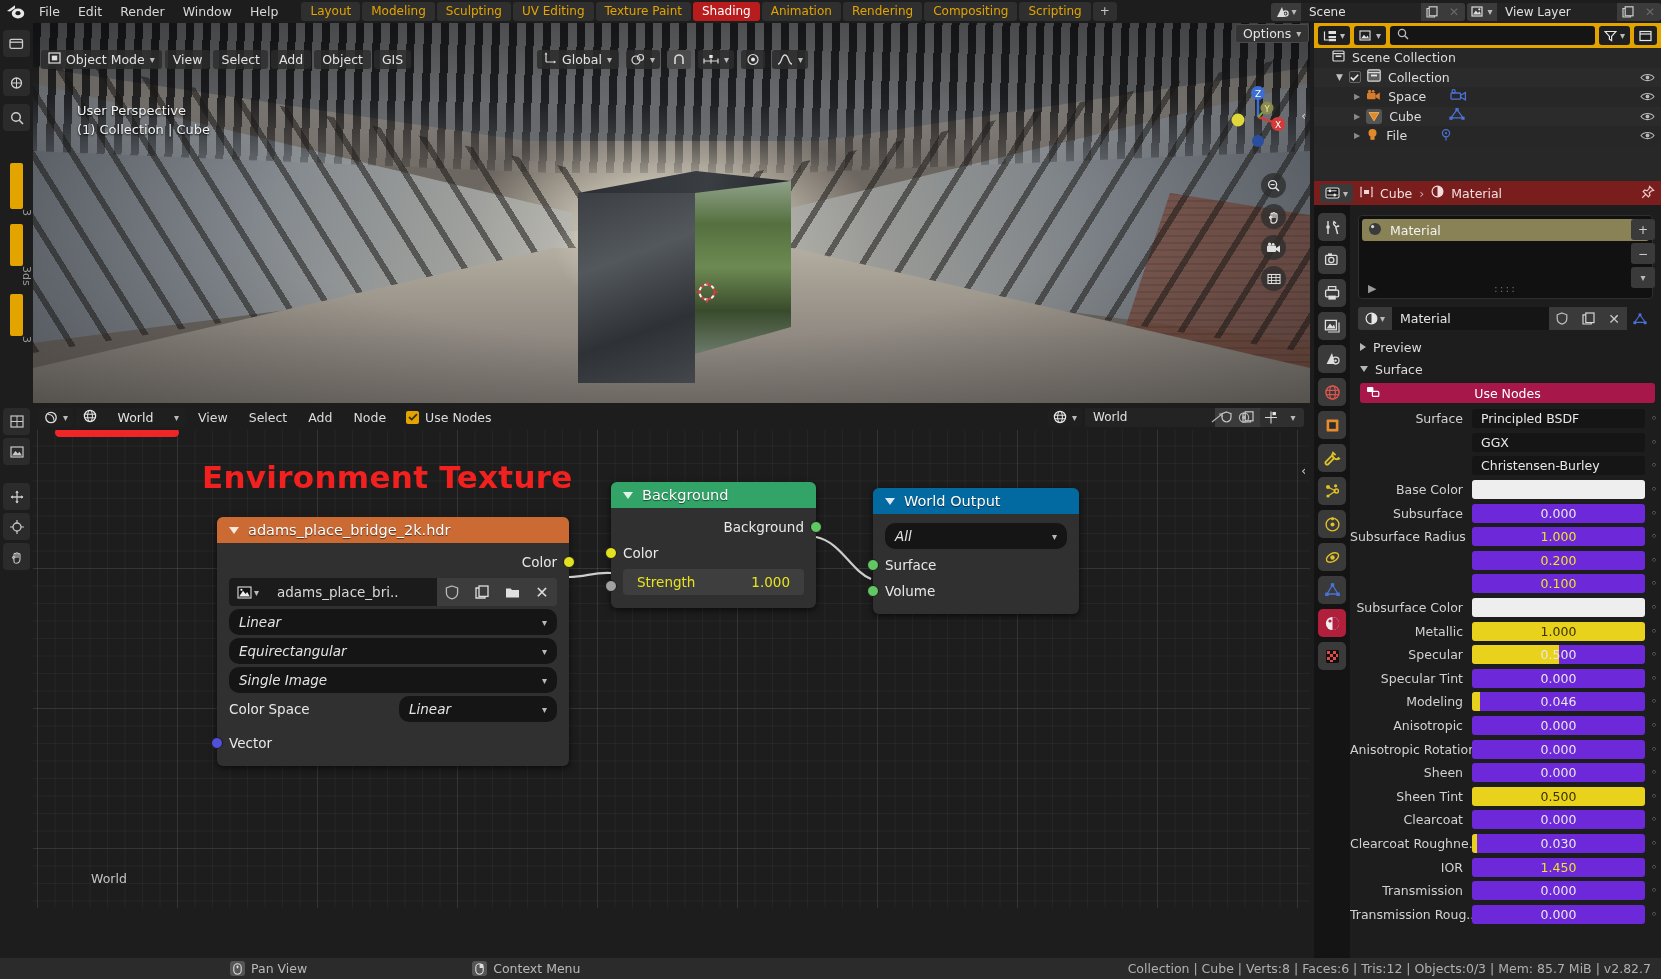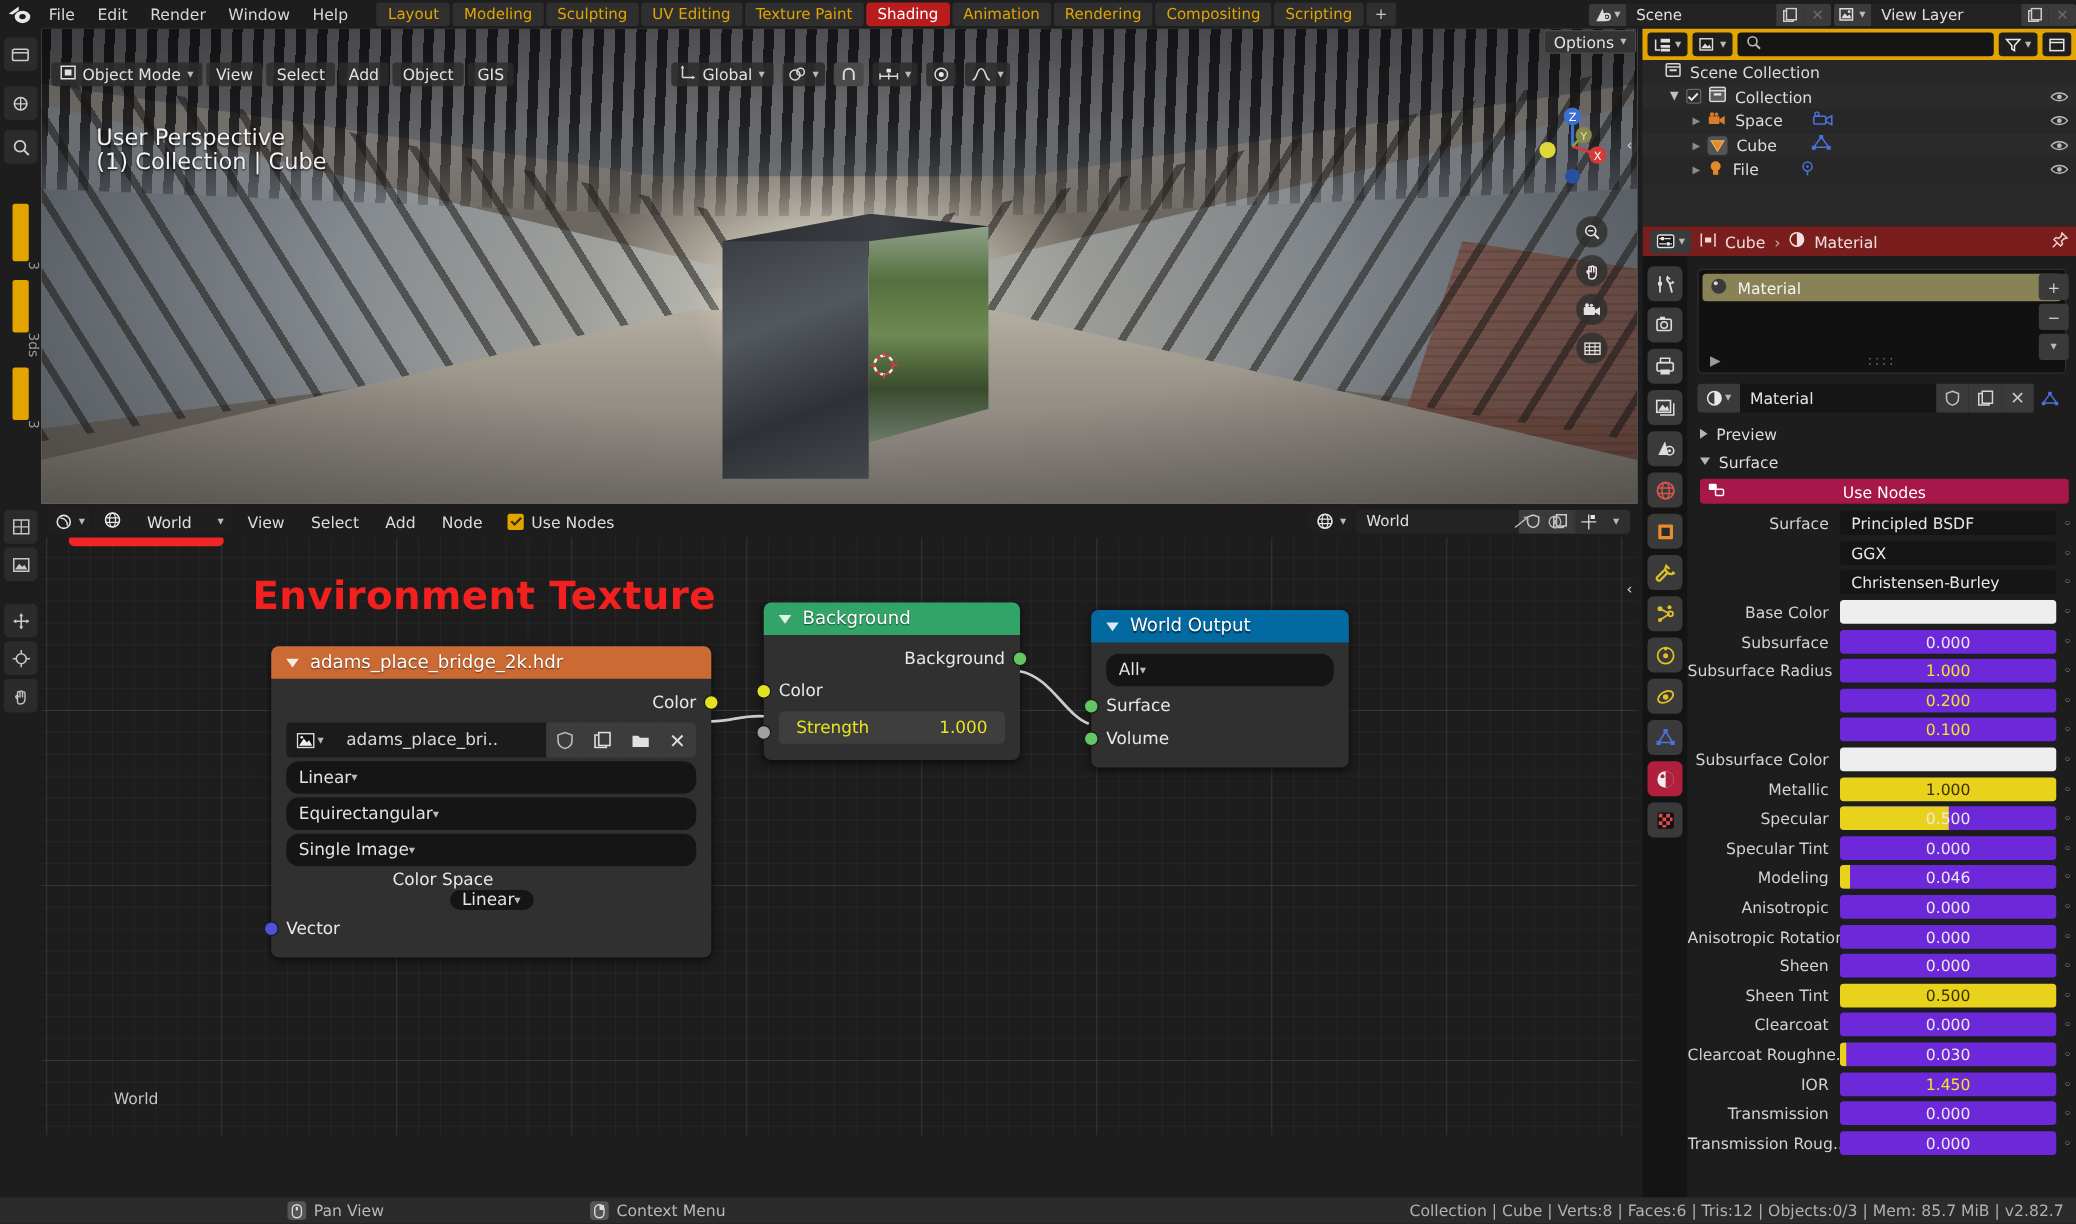--- a/index.html
+++ b/index.html
@@ -109,21 +109,21 @@
   .cube-top { position: absolute; left: 33px; top: 0; width: 213px; height: 40px;
     background: linear-gradient(100deg,#2a2d31 0%, #3a3e42 60%, #23262a 100%);
     clip-path: polygon(0 22px, 118px 0, 213px 10px, 96px 40px); }
 
   .cursor3d { position: absolute; left: 663px; top: 258px; width: 22px; height: 22px; }
 
   
   .vp-header { position: absolute; left: 33px; top: 46px; width: 1277px; height: 26px; display: flex; align-items: center; padding-left: 8px; gap: 3px; }
   .hdr-pill { display: flex; align-items: center; gap: 5px; height: 19px; padding: 0 7px; border-radius: 3px; background: #2c2c2cdd; color: #e2e2e2; font-size: 12.5px; white-space: nowrap; }
   .hdr-txt { height: 19px; line-height: 19px; padding: 0 8px; border-radius: 3px; background: #2c2c2ccc; color: #e2e2e2; font-size: 12.5px; }
-  .vp-overlay-text { position: absolute; left: 44px; top: 78px; font-size: 18px; color: #f2f2f2; text-shadow: 0 1px 2px #000; line-height: 19px; }
+  .vp-overlay-text { position: absolute; left: 44px; top: 78px; font-size: 13px; color: #f2f2f2; text-shadow: 0 1px 2px #000; line-height: 19px; }
 
   
   .vp-hdr-right { position: absolute; right: 6px; top: 46px; height: 26px; display: flex; align-items: center; gap: 4px; }
   .grp { display: flex; align-items: center; height: 19px; border-radius: 3px; background: #2c2c2ccc; overflow: hidden; }
   .grp > .gi { width: 22px; height: 19px; display: flex; align-items: center; justify-content: center; color: #d6d6d6; }
   .grp > .gi.on { background: #4772b3; color: #fff; }
   .grp > .gi.shade-on { background: #e3a400; color: #2a2a2a; }
   .grp > .gi.red { background: #b0342e; color: #fff; }
 
   
@@ -154,21 +154,21 @@
   .node-hdr { height: 26px; border-radius: 6px 6px 0 0; display: flex; align-items: center; gap: 9px; padding-left: 12px; font-size: 14.5px; color: #fff; text-shadow: 0 1px 1px rgba(0,0,0,.6); }
   .tri { width: 0; height: 0; border-left: 5px solid transparent; border-right: 5px solid transparent; border-top: 7px solid rgba(255,255,255,.85); }
   .node-body { padding: 6px 0 10px; }
   .nrow { display: flex; align-items: center; height: 26px; padding: 0 12px; font-size: 13.5px; color: #e8e8e8; }
   .nrow.right { justify-content: flex-end; }
   .sock { position: absolute; width: 12px; height: 12px; border-radius: 50%; border: 1px solid #1a1a1a; }
   .sock.yellow { background: #e2e220; }
   .sock.green { background: #62c762; }
   .sock.grey { background: #a1a1a1; }
   .sock.purple { background: #5050d8; }
-  .nfield { margin: 3px 12px; height: 26px; border-radius: 10px; background: #151515; display: flex; align-items: center; padding: 0 10px; font-size: 13.5px; color: #e4e4e4; justify-content: flex-start; }
+  .nfield { margin: 3px 12px; height: 26px; border-radius: 10px; background: #151515; display: flex; align-items: center; padding: 0 10px; font-size: 13.5px; color: #e4e4e4; justify-content: space-between; font-style: italic; }
   .nvalue { margin: 3px 12px; height: 26px; border-radius: 4px; background: #3e3e3e; display: flex; align-items: center; justify-content: space-between; padding: 0 14px; font-size: 13.5px; color: #e8e420; }
   .imgrow { margin: 3px 12px; height: 28px; display: flex; align-items: center; gap: 0; }
   .imgrow .ib { height: 28px; display: flex; align-items: center; justify-content: center; color: #d8d8d8; }
   .chev { font-size: 10px; color: #b9b9b9; }
 
   .ann-label { position: absolute; left: 202px; top: 460px; font-size: 31px; color: #f32020; font-weight: 600; letter-spacing: .3px; }
   .sh-foot { position: absolute; left: 58px; bottom: 22px; font-size: 12.5px; color: #c5c5c5; }
 
   
   .outliner { position: absolute; left: 1314px; top: 23px; width: 347px; height: 158px; background: #282828; }
@@ -716,21 +716,21 @@
           <span class="chev">▾</span>
         </div>
         <div class="nfield">
           <span>Equirectangular</span>
           <span class="chev">▾</span>
         </div>
         <div class="nfield">
           <span>Single Image</span>
           <span class="chev">▾</span>
         </div>
-        <div class="nrow" style="padding:0 12px; gap:0;flex-direction:column;">
+        <div class="nrow" style="padding:0 12px; gap:12px;">
           <span style="width:158px;">Color Space</span>
           <span class="nfield" style="margin:0;flex:1;">
             <span>Linear</span>
             <span class="chev">▾</span>
           </span>
         </div>
         <div class="nrow" style="position:relative;margin-top:8px;">
           <span class="sock purple" style="left:-6px; top:7px;"></span>
           <span>Vector</span>
         </div>

